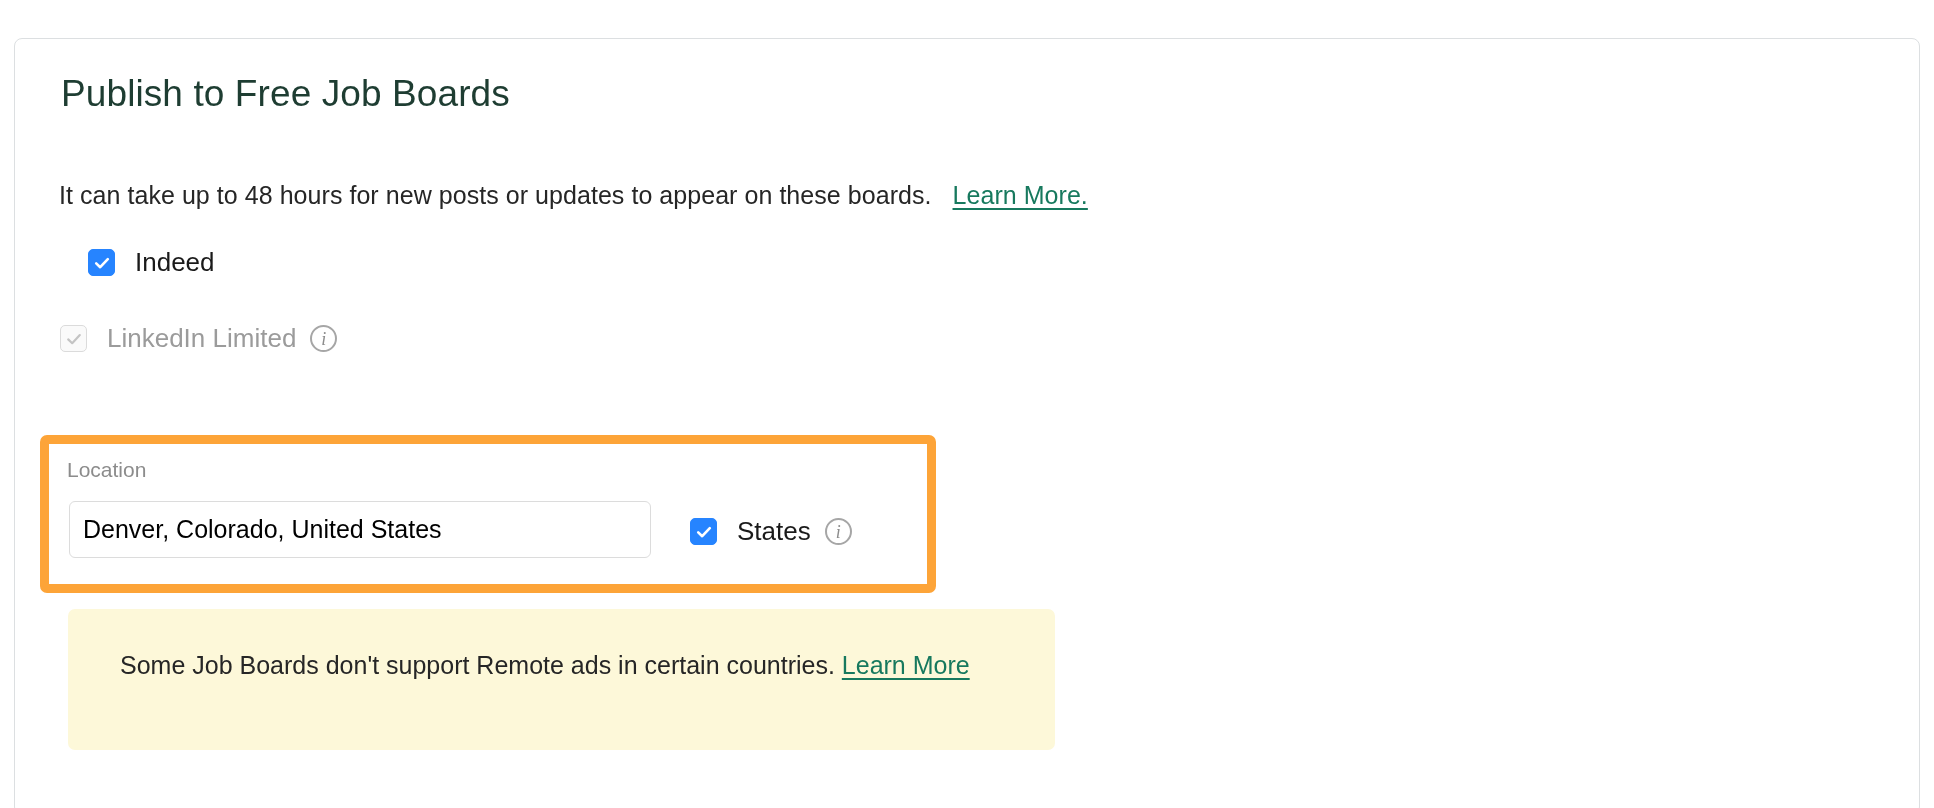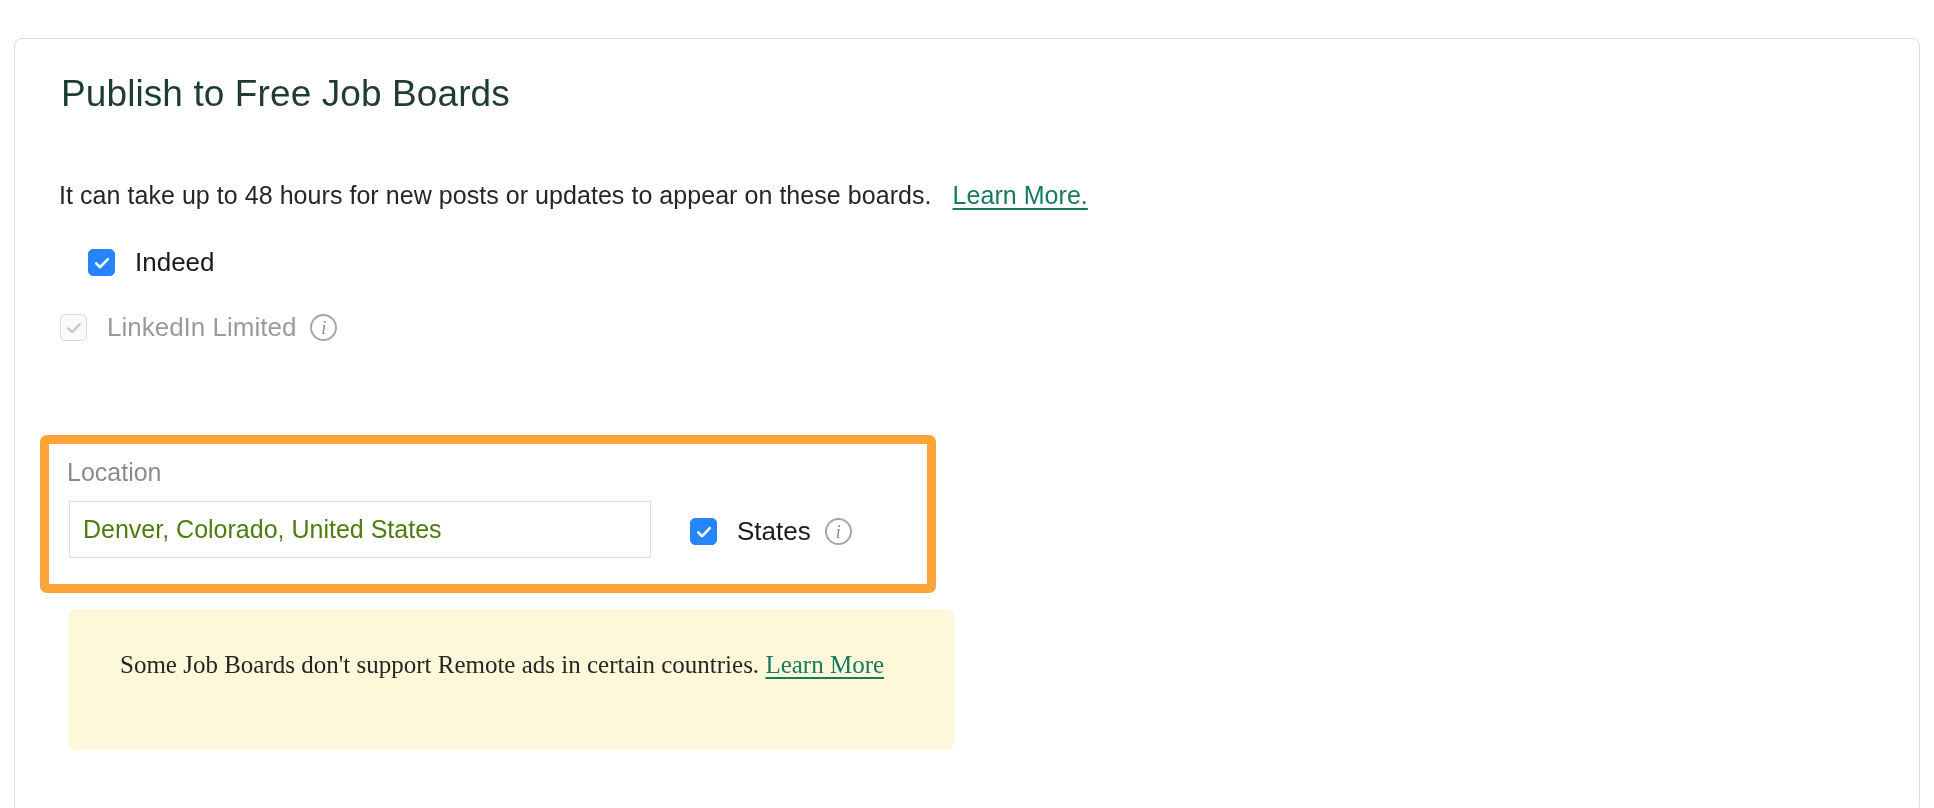--- a/index.html
+++ b/index.html
@@ -57,21 +57,21 @@
     text-decoration-thickness: 2px;
     cursor: pointer;
   }
 
   .check-row {
     position: absolute;
     display: flex;
     align-items: center;
   }
   .check-row.indeed { left: 45px; top: 208px; padding-left: 28px; }
-  .check-row.linkedin { left: 45px; top: 273px; }
+  .check-row.linkedin { left: 45px; top: 284px; }
 
   .cbox {
     width: 27px;
     height: 27px;
     border-radius: 5px;
     box-sizing: border-box;
     display: inline-flex;
     align-items: center;
     justify-content: center;
     flex: none;
@@ -122,60 +122,59 @@
     border: 9px solid #fda438;
     border-radius: 7px;
     box-sizing: border-box;
     background: #ffffff;
   }
 
   .loc-label {
     position: absolute;
     left: 18px;
     top: 14px;
-    font-size: 25px;
+    font-size: 21px;
     color: #8c8c8c;
     white-space: nowrap;
   }
 
   .loc-input {
     position: absolute;
     left: 20px;
     top: 57px;
     width: 582px;
     height: 57px;
     border: 1px solid #dcdcdc;
-    border-radius: 1px;
+    border-radius: 6px;
     box-sizing: border-box;
     background: #ffffff;
     font-family: "Liberation Sans", sans-serif;
     font-size: 25px;
-    color: #4d7c0f;
+    color: #000000;
     padding: 0 13px;
     outline: none;
   }
 
   .remote-row {
     position: absolute;
     left: 641px;
     top: 72px;
     display: flex;
     align-items: center;
   }
 
   .notice {
     position: absolute;
     left: 53px;
     top: 570px;
-    width: 886px;
+    width: 987px;
     height: 141px;
     background: #fdf8d9;
     border-radius: 7px;
     box-sizing: border-box;
-    font-family: Liberation Serif, serif;
   }
   .notice-text {
     position: absolute;
     left: 52px;
     top: 34px;
     width: 960px;
     font-size: 25px;
     line-height: 44px;
     color: #262626;
   }

